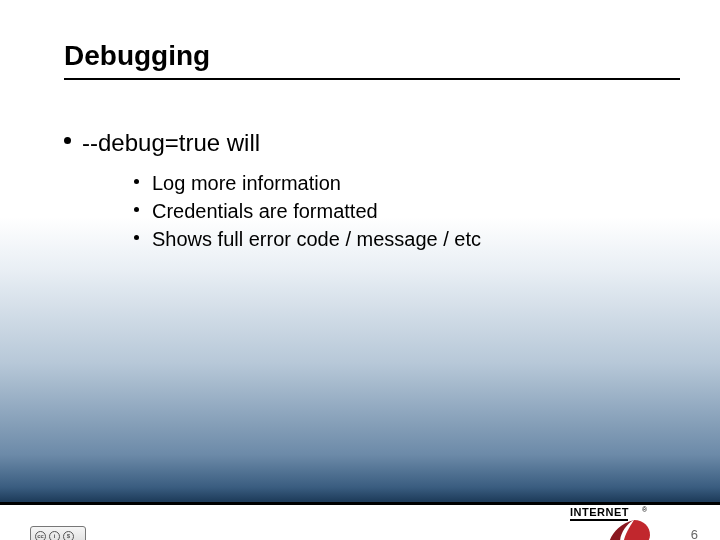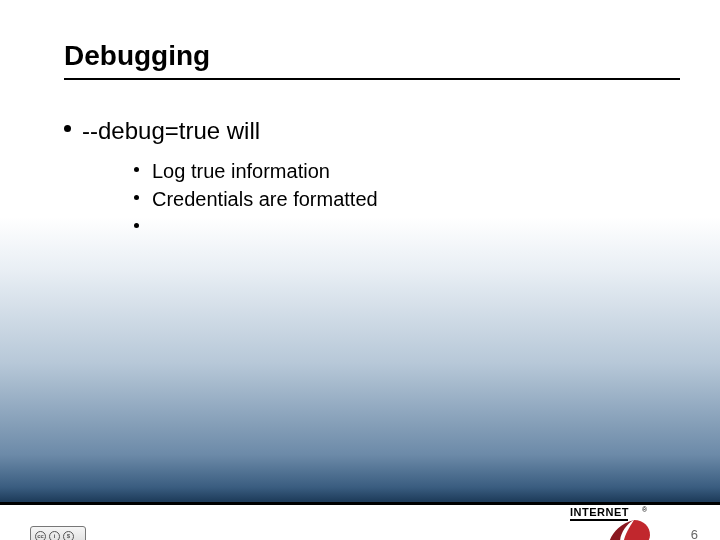--- a/index.html
+++ b/index.html
@@ -26,21 +26,21 @@
     border-bottom: 2px solid #000;
     padding-bottom: 6px;
   }
   .title {
     font-size: 28px;
     font-weight: 700;
     color: #000;
   }
   .content {
     position: absolute;
-    top: 105px;
+    top: 117px;
     left: 64px;
     right: 64px;
     color: #000;
   }
   .lvl1 {
     font-size: 24px;
     padding-left: 18px;
     position: relative;
     margin-bottom: 14px;
   }
@@ -130,28 +130,29 @@
   </div>
 
   <div class="content">
     <div class="lvl1">
       <span class="bullet"></span>
       <span>--debug=true will</span>
     </div>
     <div class="sublist">
       <div class="lvl2">
         <span class="bullet"></span>
-        <span>Log true information</span>
+        <span>Log more information</span>
       </div>
       <div class="lvl2">
         <span class="bullet"></span>
         <span>Credentials are formatted</span>
       </div>
       <div class="lvl2">
         <span class="bullet"></span>
+        <span>Shows full error code / message / etc</span>
       </div>
     </div>
   </div>
 
   <div class="footer-bar"></div>
   <div class="black-strip"></div>
 
   <div class="logo">
     <svg viewBox="0 0 92 44" width="92" height="44">
       <text x="0" y="14" font-family="Arial Black, Arial" font-size="11" font-weight="900" fill="#000" letter-spacing="0.5">INTERNET</text>

